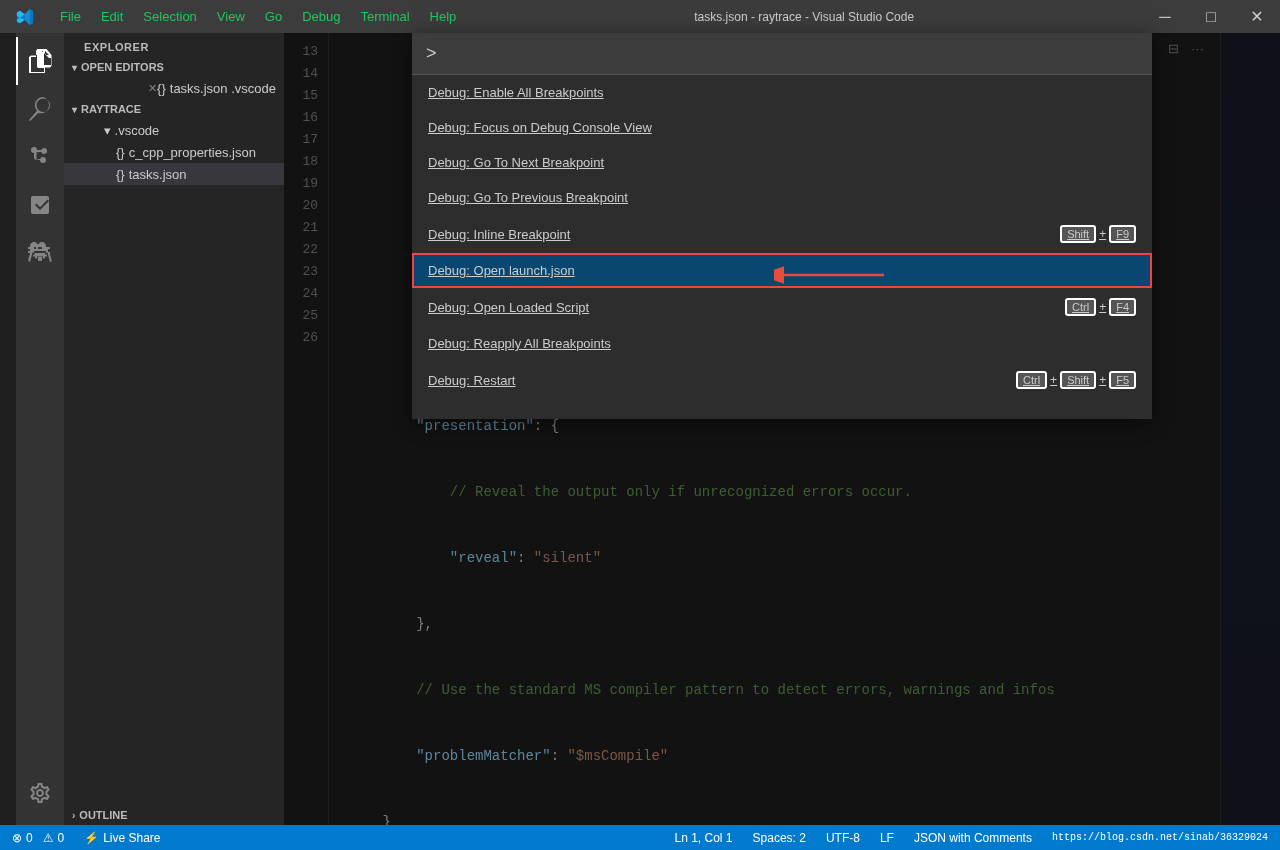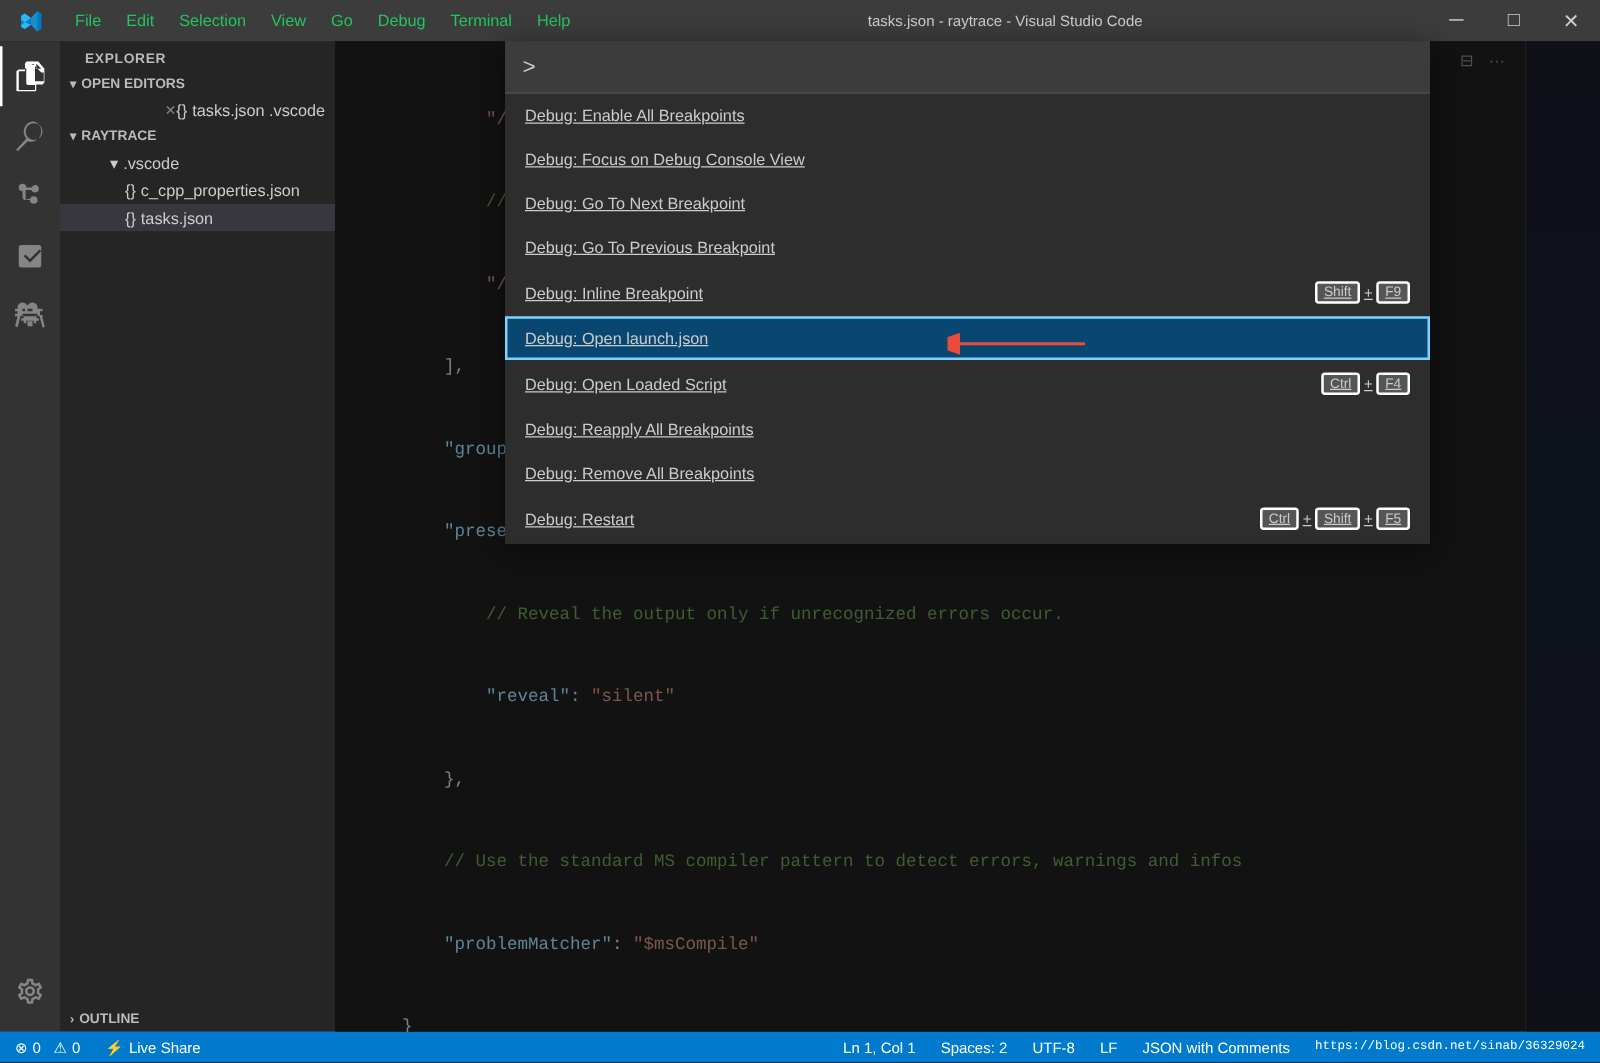--- a/index.html
+++ b/index.html
@@ -62,20 +62,21 @@
       justify-content: center;
       cursor: pointer;
       font-size: 16px;
       color: #cccccc;
     }
 
     
     .main-layout {
       display: flex;
       height: calc(850px - 33px - 25px);
+      padding-left: 16px;
     }
 
     
     .activity-bar {
       width: 48px;
       background: #333333;
       display: flex;
       flex-direction: column;
       align-items: center;
       padding-top: 4px;
@@ -197,21 +198,21 @@
       display: flex;
       align-items: center;
       justify-content: space-between;
       cursor: pointer;
       font-size: 13px;
       color: #cccccc;
       border: 2px solid transparent;
     }
     .cp-item.highlighted {
       background: #094771;
-      border: 2px solid #7dd3fc;
+      border: 2px solid #ef4444;
     }
     .cp-item-label { flex: 1; }
     .cp-item-shortcut {
       color: #cccccc;
       font-size: 12px;
       display: flex;
       align-items: center;
       gap: 3px;
     }
     .key-badge {
@@ -437,23 +438,20 @@
             <span class="cp-item-shortcut">
               <span class="key-badge">Ctrl</span>
               <span>+</span>
               <span class="key-badge">F4</span>
             </span>
           </div>
           <div class="cp-item">
             <span class="cp-item-label">Debug: Reapply All Breakpoints</span>
           </div>
           <div class="cp-item">
-            <span class="cp-item-label">Debug: Remove All Breakpoints</span>
-          </div>
-          <div class="cp-item">
             <span class="cp-item-label">Debug: Restart</span>
             <span class="cp-item-shortcut">
               <span class="key-badge">Ctrl</span>
               <span>+</span>
               <span class="key-badge">Shift</span>
               <span>+</span>
               <span class="key-badge">F5</span>
             </span>
           </div>
           <div class="cp-item">
@@ -470,20 +468,36 @@
             <marker id="arrowhead" markerWidth="10" markerHeight="7" refX="0" refY="3.5" orient="auto">
               <polygon points="0 0, 10 3.5, 0 7" fill="#e74c3c"></polygon>
             </marker>
           </defs>
           <line x1="110" y1="20" x2="10" y2="20" stroke="#e74c3c" stroke-width="2.5" marker-end="url(#arrowhead)"></line>
         </svg>
       </div>
     </div>
 
     <div class="code-editor">
+      <div class="line-numbers">
+        <div>13</div>
+        <div>14</div>
+        <div>15</div>
+        <div>16</div>
+        <div>17</div>
+        <div>18</div>
+        <div>19</div>
+        <div>20</div>
+        <div>21</div>
+        <div>22</div>
+        <div>23</div>
+        <div>24</div>
+        <div>25</div>
+        <div>26</div>
+      </div>
       <div class="code-content">
         <span class="code-line">            <span class="c-orange">"/t:build"</span><span class="c-white">,</span></span>
         <span class="code-line">            <span class="c-green">// Do not generate summary otherwise it leads to duplicate errors in Problems</span></span>
         <span class="code-line">            <span class="c-orange">"/consoleloggerparameters:NoSummary"</span></span>
         <span class="code-line">        <span class="c-white">],</span></span>
         <span class="code-line">        <span class="c-cyan">"group"</span><span class="c-white">: </span><span class="c-orange">"build"</span><span class="c-white">,</span></span>
         <span class="code-line">        <span class="c-cyan">"presentation"</span><span class="c-white">: {</span></span>
         <span class="code-line">            <span class="c-green">// Reveal the output only if unrecognized errors occur.</span></span>
         <span class="code-line">            <span class="c-cyan">"reveal"</span><span class="c-white">: </span><span class="c-orange">"silent"</span></span>
         <span class="code-line">        <span class="c-white">},</span></span>

